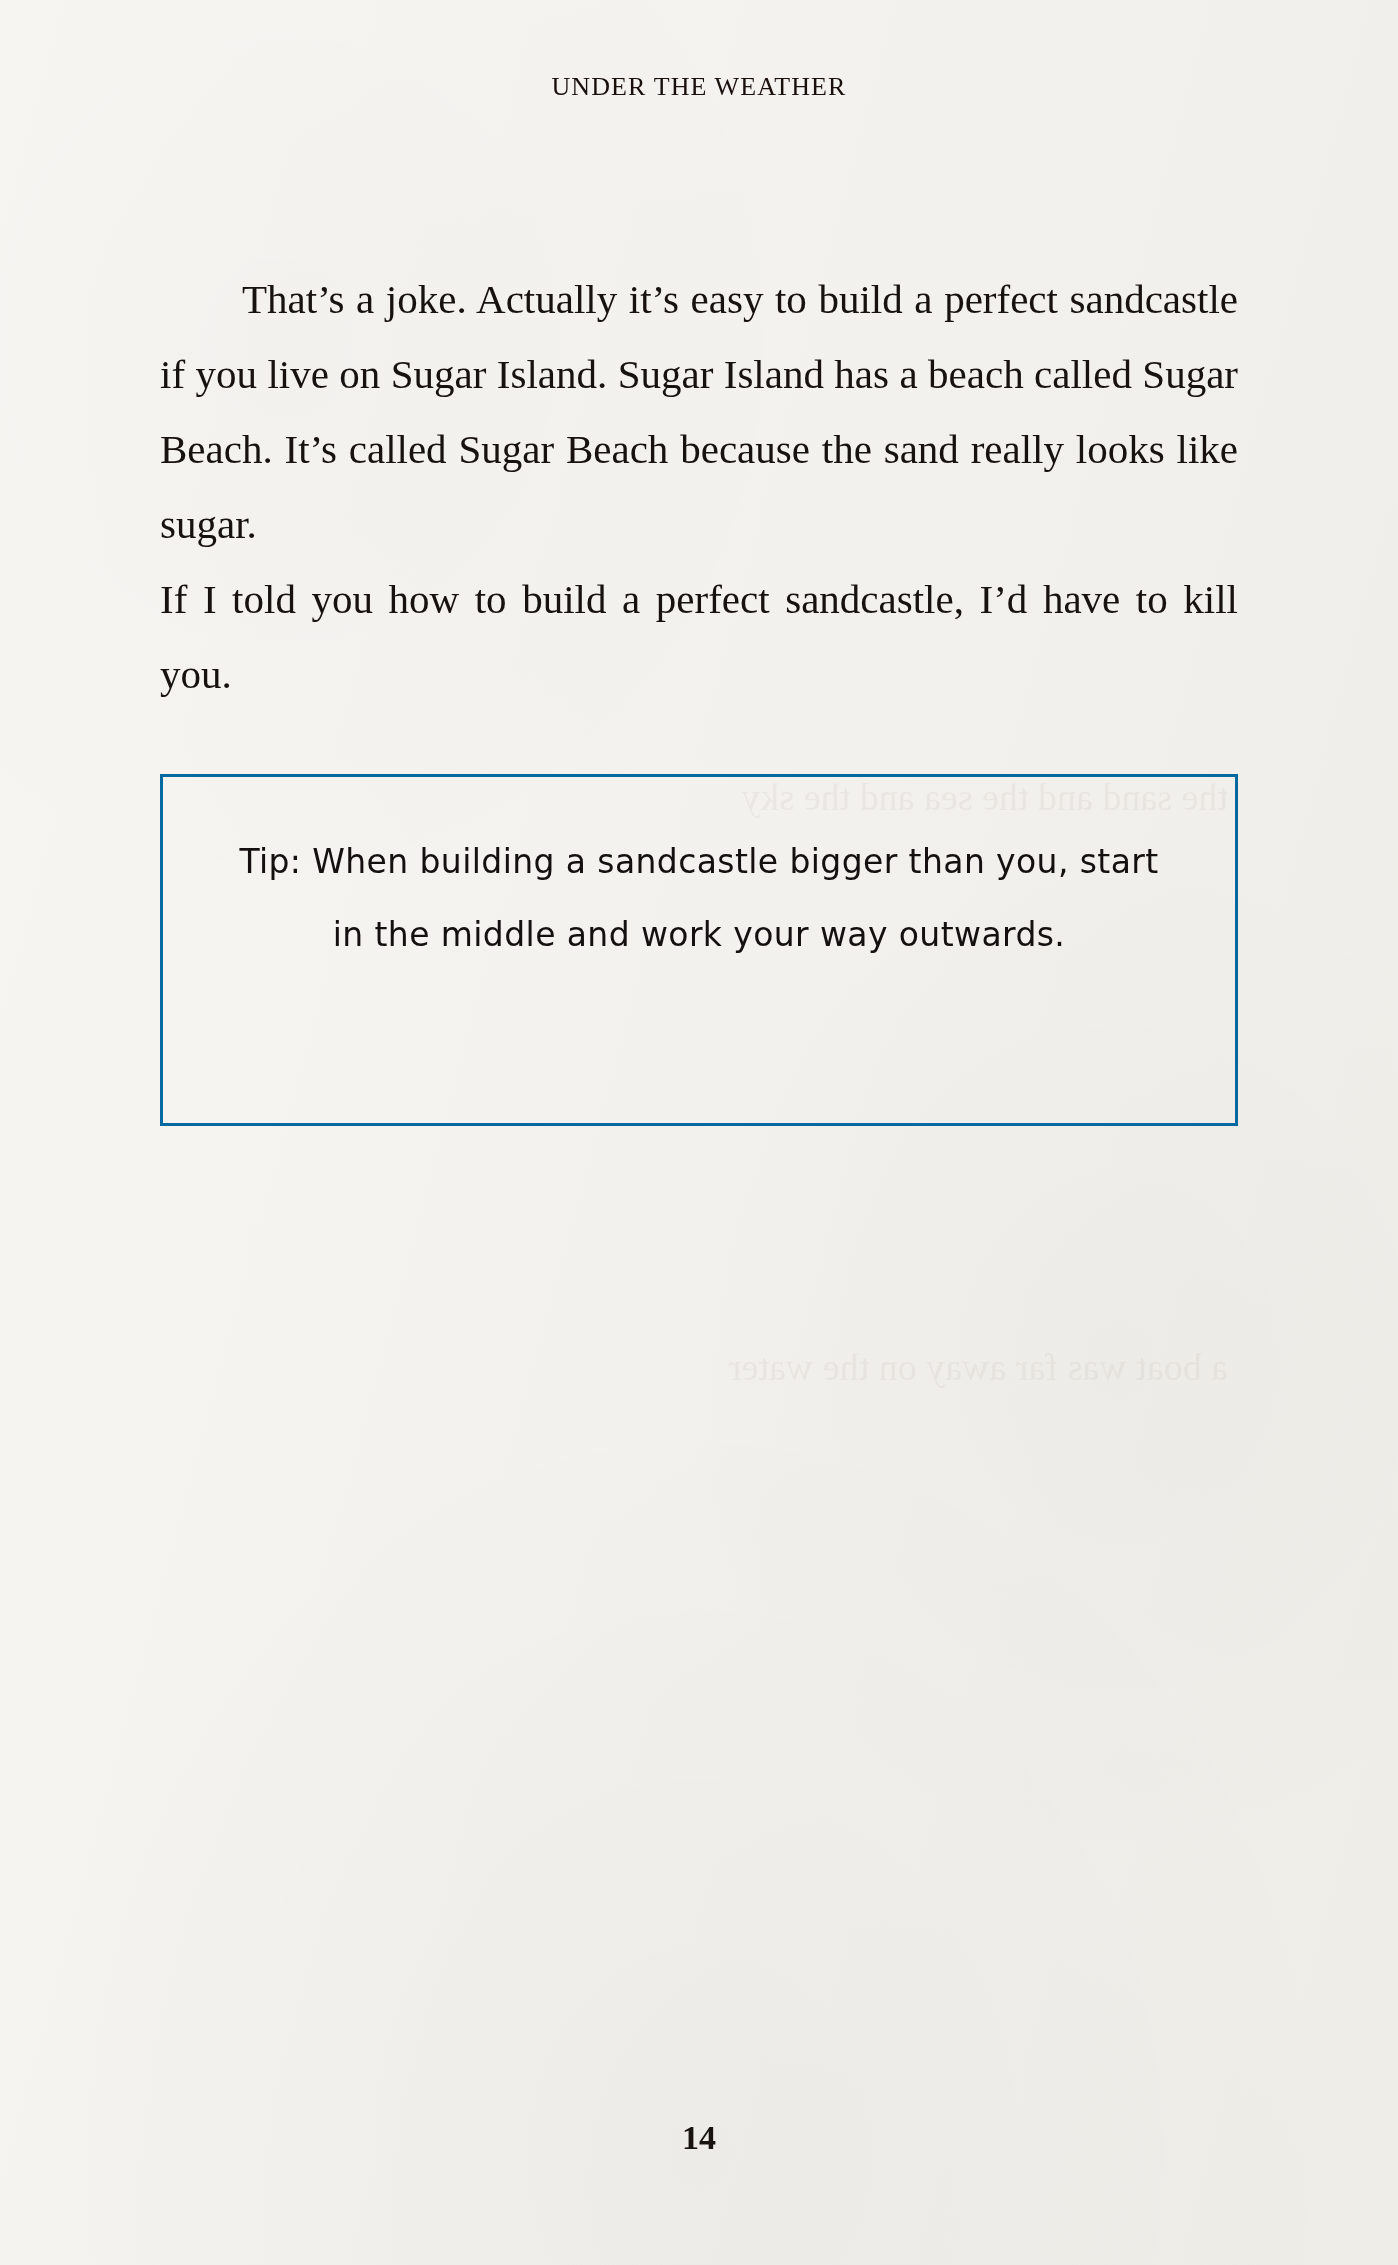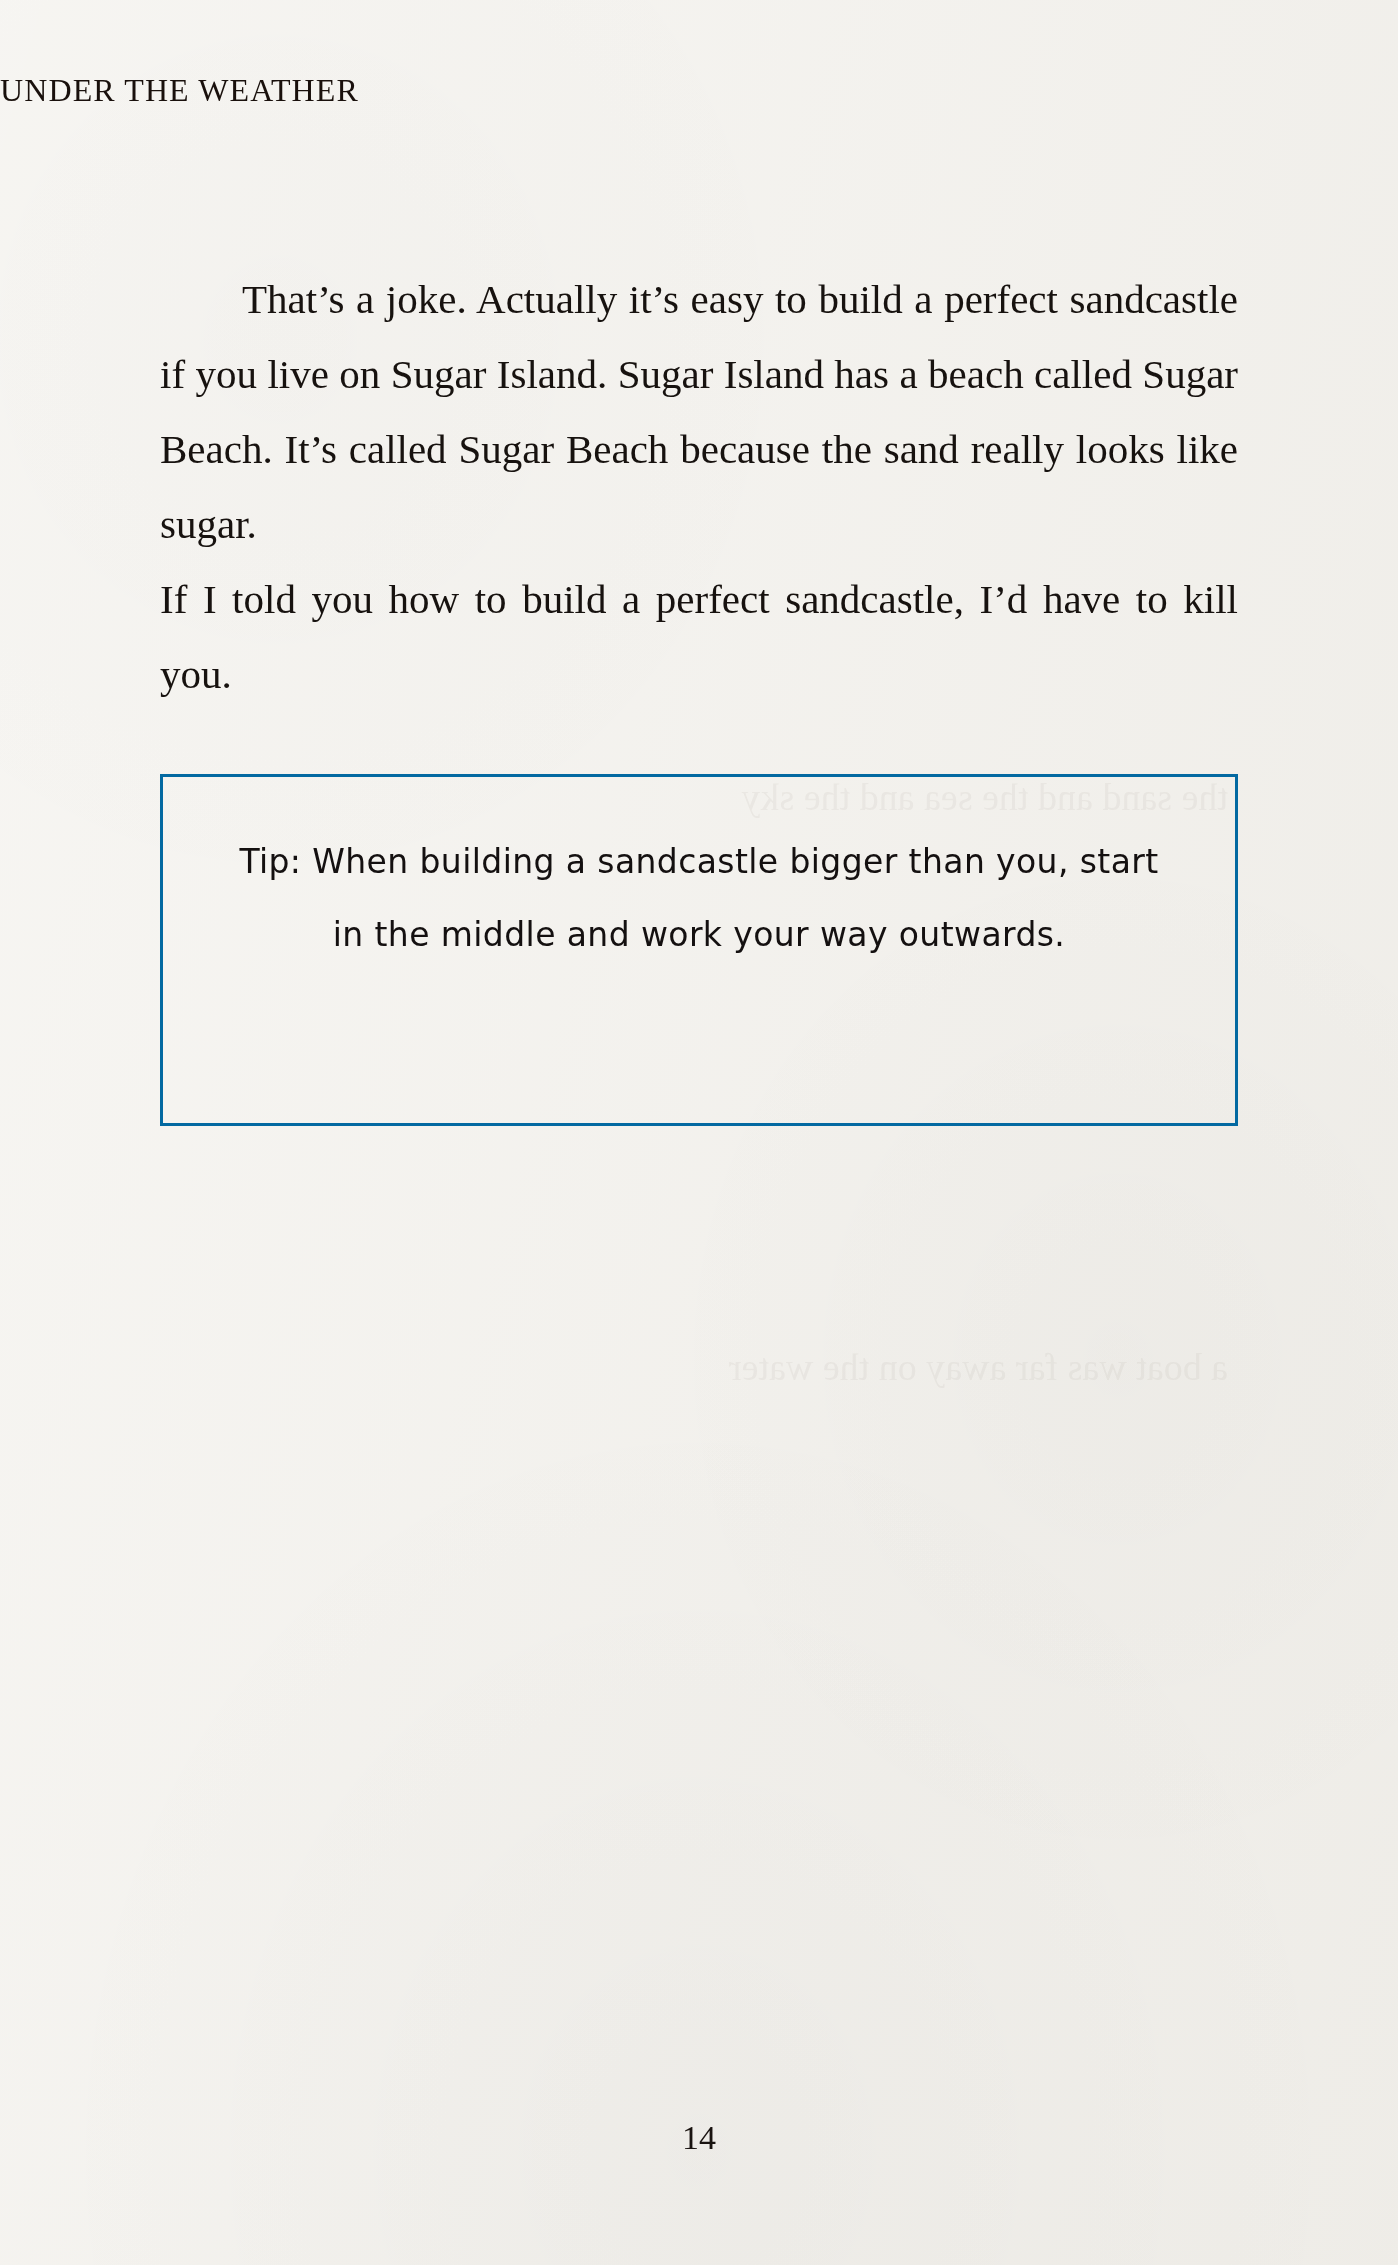--- a/index.html
+++ b/index.html
@@ -31,21 +31,22 @@
   .page {
     position: absolute;
     inset: 0;
   }
 
   .running-head {
     position: absolute;
     top: 72px;
     left: 0;
     right: 0;
-    font-size: 32px;
+    text-align: center;
+    font-size: 26px;
     letter-spacing: 1.1px;
     font-variant: small-caps;
     text-transform: uppercase;
     color: #19100c;
   }
 
   .text-column {
     position: absolute;
     left: 160px;
     right: 160px;
@@ -82,20 +83,21 @@
   }
 
   .folio {
     position: absolute;
     bottom: 108px;
     left: 0;
     right: 0;
     text-align: center;
     font-size: 34px;
     color: #191310;
+    font-weight: bold;
   }
 
   
   .bleed-through {
     position: absolute;
     left: 170px;
     right: 170px;
     color: rgba(90, 70, 60, 0.055);
     font-size: 38px;
     line-height: 74px;

